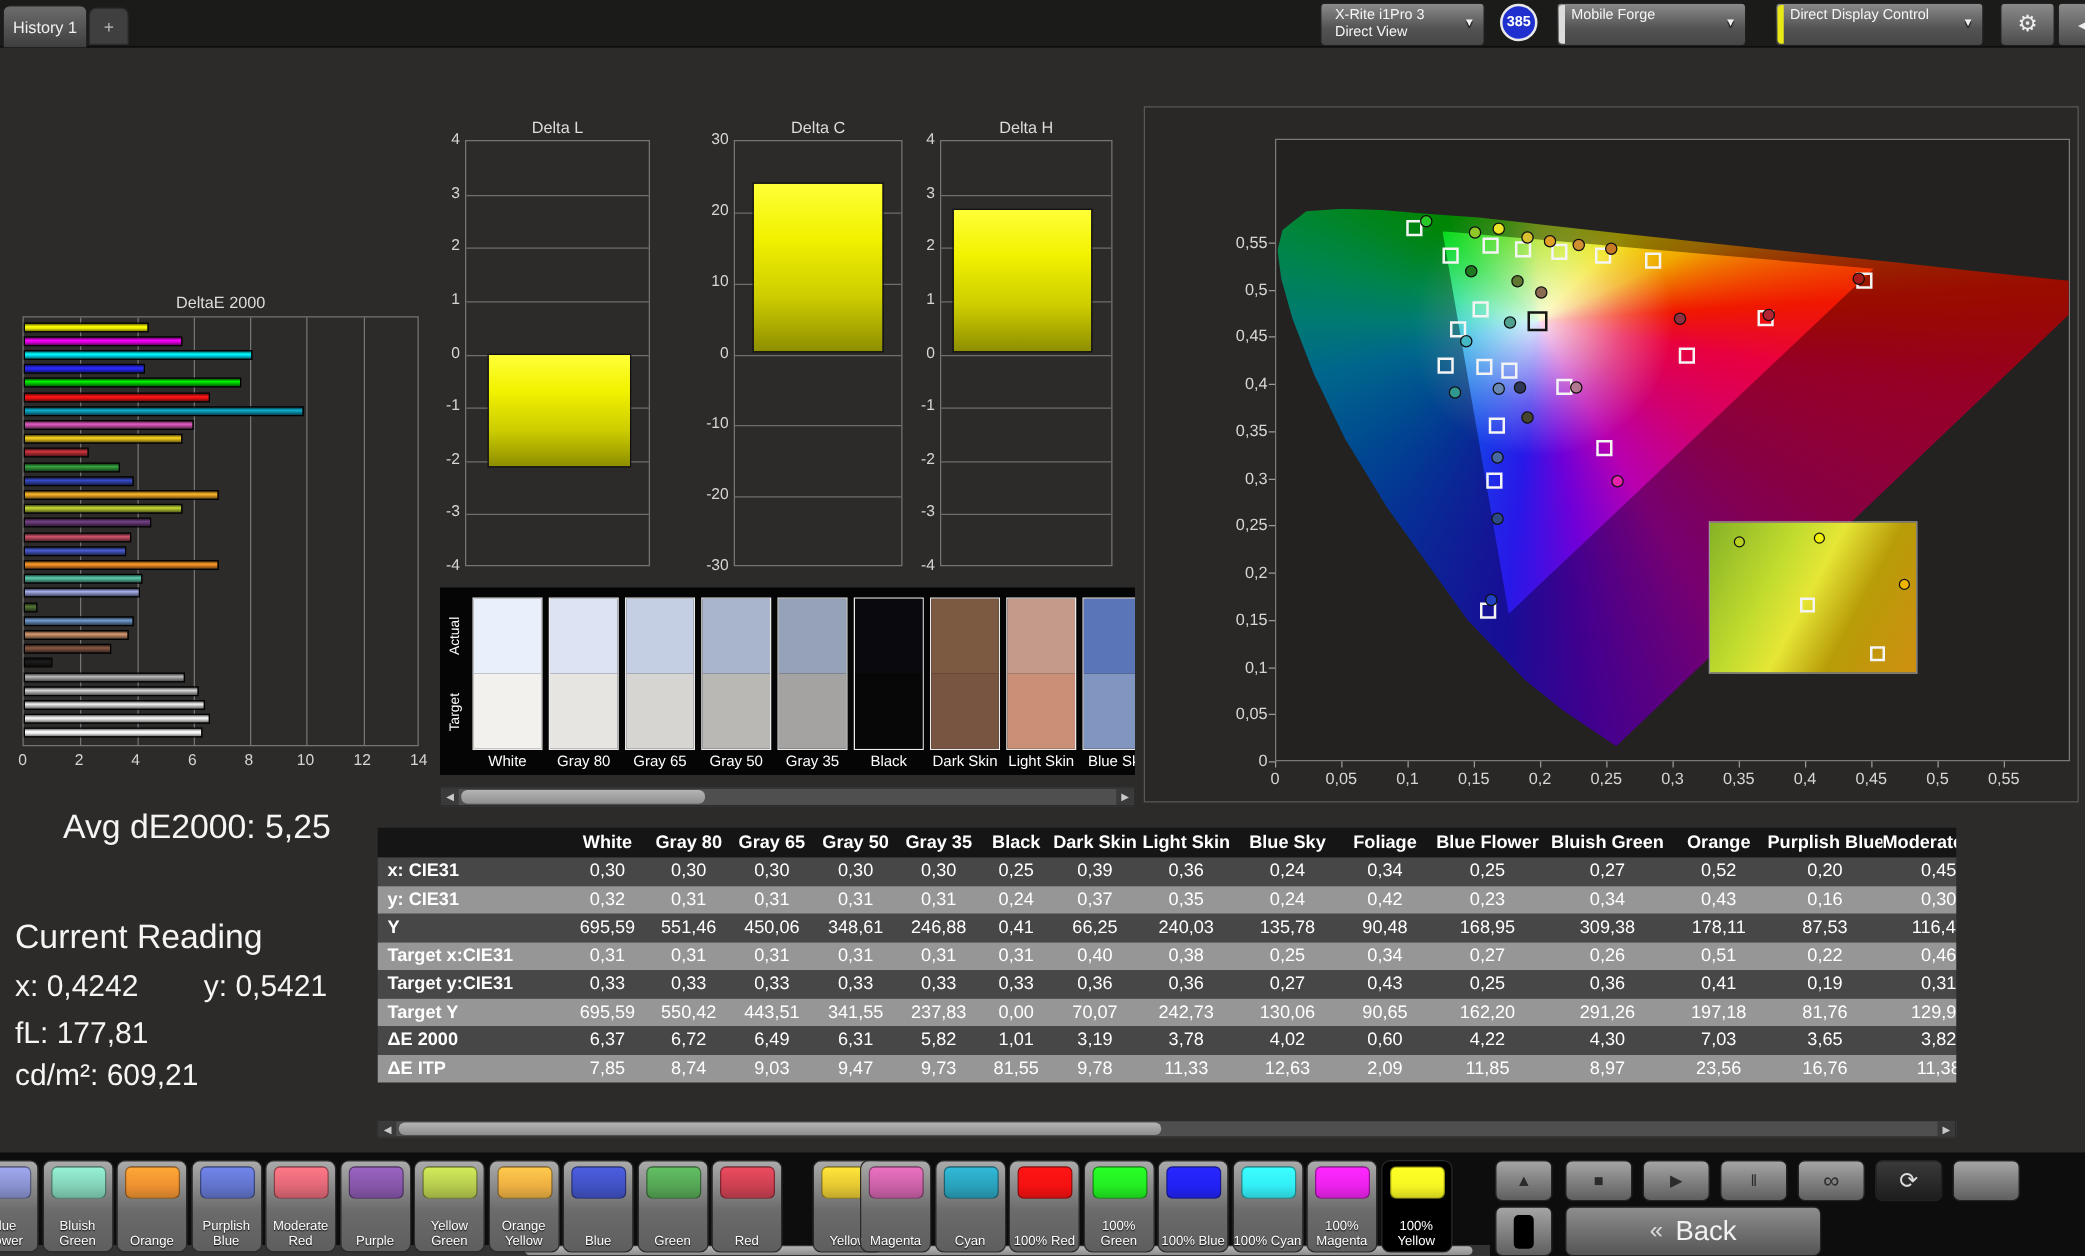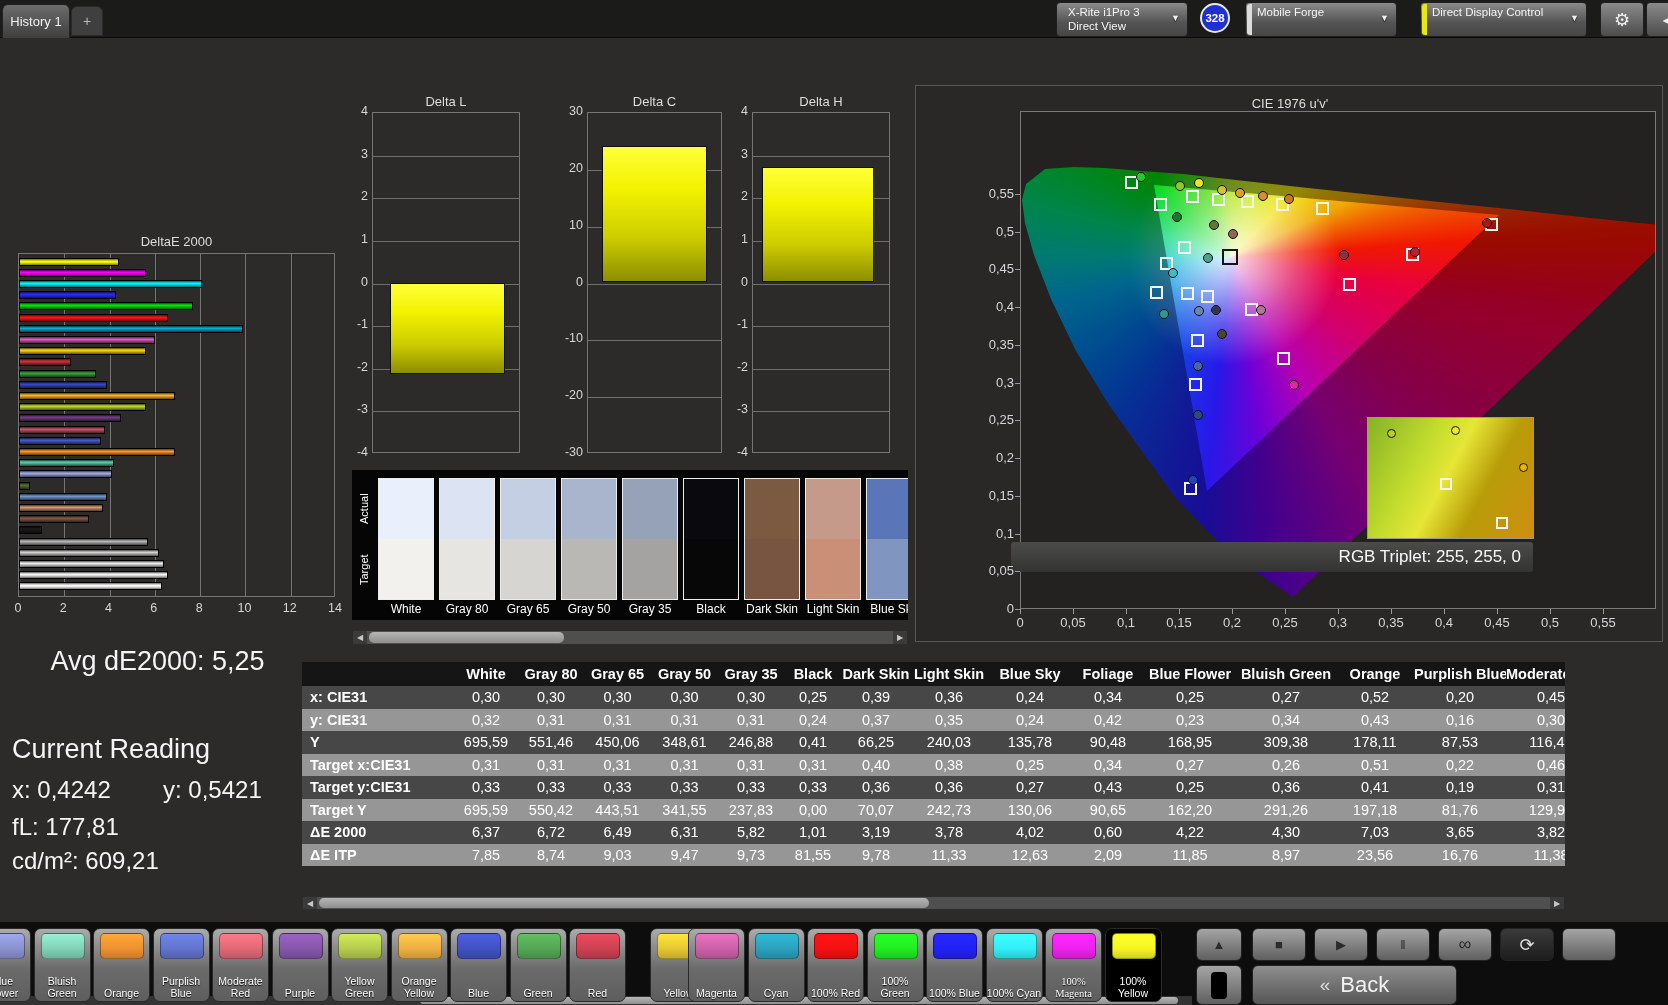--- a/index.html
+++ b/index.html
@@ -92,21 +92,21 @@
     <div class="addtab">+</div>
 
     <div class="ddbtn" style="left:1056px;width:130px;">
       <div class="ddstripe"></div>
       <div class="ddtext">
         <div>X-Rite i1Pro 3</div>
           <div>Direct View</div>
       </div>
       <span class="caret">▼</span>
     </div>
-    <div id="badge">328</div>
+    <div id="badge">385</div>
     <div class="ddbtn" style="left:1245px;width:150px;">
       <div class="ddstripe" style="background:#dcdcdc;"></div>
       <div class="ddtext">
           <div>Mobile Forge</div>
         </div>
       <span class="caret">▼</span>
     </div>
     <div class="ddbtn" style="left:1420px;width:165px;">
       <div class="ddstripe" style="background:#e8e816;"></div>
       <div class="ddtext">
@@ -219,21 +219,20 @@
       </div>
       <div class="swlab" style="left: 513px;">Blue Sky</div>
     </div>
   <div class="scroll" style="left:352px;top:630px;width:556px;height:15px;">
     <div class="sarrow" style="left:0;">◀</div>
     <div class="sarrow" style="right:0;">▶</div>
     <div class="thumb" style="left:16px;top:1px;width:195px;height:11px;"></div>
   </div>
 
   <div id="cie">
-    <div class="charttitle" style="left:0;top:10px;width:748px;">CIE 1976 u'v'</div>
     <div id="cieplot">
       <div class="locus dim"></div>
       <div class="locus tri"></div>
       <div id="inset">
           <div class="amark" style="left: 19.38px; top: 10.64px; width: 9px; height: 9px; background: rgb(184, 208, 32);"></div>
           <div class="amark" style="left: 82.84px; top: 8.2px; width: 9px; height: 9px; background: rgb(240, 240, 0);"></div>
           <div class="amark" style="left: 151.31px; top: 44.8px; width: 9px; height: 9px; background: rgb(238, 180, 0);"></div>
           <div class="tmark" style="left: 72.49px; top: 59.88px; width: 12px; height: 12px;"></div>
           <div class="tmark" style="left: 127.6px; top: 98.92px; width: 12px; height: 12px;"></div>
         </div>
@@ -276,21 +275,20 @@
         <div class="amark" style="left: 138.1px; top: 197.04px; width: 10px; height: 10px; background: rgb(47, 152, 144);"></div>
         <div class="amark" style="left: 173.08px; top: 194.02px; width: 10px; height: 10px; background: rgb(104, 136, 178);"></div>
         <div class="amark" style="left: 190.04px; top: 193.265px; width: 10px; height: 10px; background: rgb(46, 54, 86);"></div>
         <div class="amark" style="left: 234.56px; top: 192.51px; width: 10px; height: 10px; background: rgb(178, 120, 144);"></div>
         <div class="amark" style="left: 196.4px; top: 216.67px; width: 10px; height: 10px; background: rgb(70, 70, 46);"></div>
         <div class="amark" style="left: 172.02px; top: 249.135px; width: 10px; height: 10px; background: rgb(72, 104, 162);"></div>
         <div class="amark" style="left: 172.02px; top: 298.21px; width: 10px; height: 10px; background: rgb(46, 74, 130);"></div>
         <div class="amark" style="left: 166.72px; top: 363.14px; width: 10px; height: 10px; background: rgb(34, 66, 196);"></div>
         <div class="amark" style="left: 268.48px; top: 268.01px; width: 10px; height: 10px; background: rgb(230, 34, 170);"></div>
       </div>
-    <div id="rgbbar">RGB Triplet: 255, 255, 0</div>
   <div class="ticklab" style="left: 56px; top: 99.75px; width: 42px; height: 15px; text-align: right; font-size: 13px;">0,55</div>
       <div class="a" style="left: 99px; top: 107.75px; width: 5px; height: 1px; background: rgb(153, 153, 153);"></div>
       <div class="ticklab" style="left: 56px; top: 137.5px; width: 42px; height: 15px; text-align: right; font-size: 13px;">0,5</div>
       <div class="a" style="left: 99px; top: 145.5px; width: 5px; height: 1px; background: rgb(153, 153, 153);"></div>
       <div class="ticklab" style="left: 56px; top: 175.25px; width: 42px; height: 15px; text-align: right; font-size: 13px;">0,45</div>
       <div class="a" style="left: 99px; top: 183.25px; width: 5px; height: 1px; background: rgb(153, 153, 153);"></div>
       <div class="ticklab" style="left: 56px; top: 213px; width: 42px; height: 15px; text-align: right; font-size: 13px;">0,4</div>
       <div class="a" style="left: 99px; top: 221px; width: 5px; height: 1px; background: rgb(153, 153, 153);"></div>
       <div class="ticklab" style="left: 56px; top: 250.75px; width: 42px; height: 15px; text-align: right; font-size: 13px;">0,35</div>
       <div class="a" style="left: 99px; top: 258.75px; width: 5px; height: 1px; background: rgb(153, 153, 153);"></div>
@@ -430,21 +428,21 @@
         <div class="plab">100% Green</div>
       </div>
       <div class="patch" style="left: 926px;">
         <div class="pswatch" style="background: linear-gradient(rgb(39, 39, 255), rgb(34, 34, 246) 60%, rgb(29, 29, 209));"></div>
         <div class="plab">100% Blue</div>
       </div>
       <div class="patch" style="left: 985.5px;">
         <div class="pswatch" style="background: linear-gradient(rgb(59, 255, 255), rgb(51, 238, 246) 60%, rgb(43, 202, 209));"></div>
         <div class="plab">100% Cyan</div>
       </div>
-      <div class="patch" style="left: 1045px; font-family: Liberation Serif, serif;">
+      <div class="patch" style="left: 1045px;">
         <div class="pswatch" style="background: linear-gradient(rgb(255, 39, 255), rgb(238, 34, 238) 60%, rgb(202, 29, 202));"></div>
         <div class="plab">100% Magenta</div>
       </div>
       <div class="patch sel" style="left: 1104.5px;">
         <div class="pswatch" style="background: linear-gradient(rgb(255, 255, 39), rgb(246, 246, 34) 60%, rgb(209, 209, 29));"></div>
         <div class="plab" style="font-weight: normal;">100% Yellow</div>
       </div>
       <div class="navbtn" style="left: 1252px; top: 6px; width: 54px; height: 33px; font-size: 13px;">
         <div class="a" style="position: static;">■</div>
       </div>

